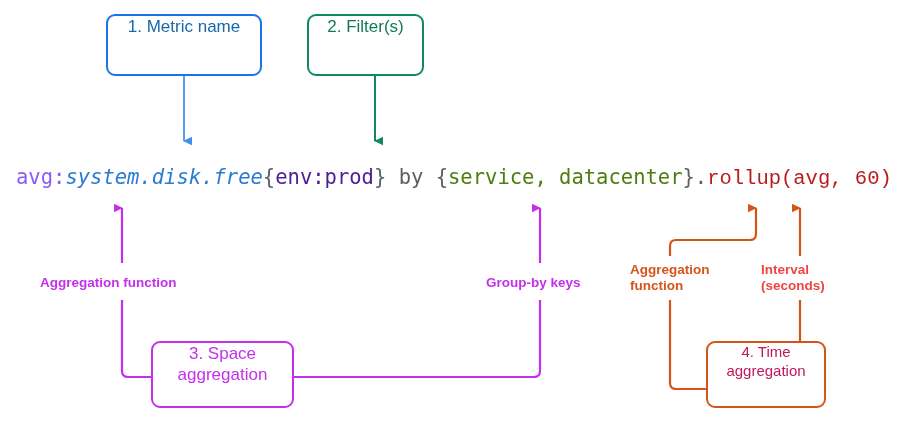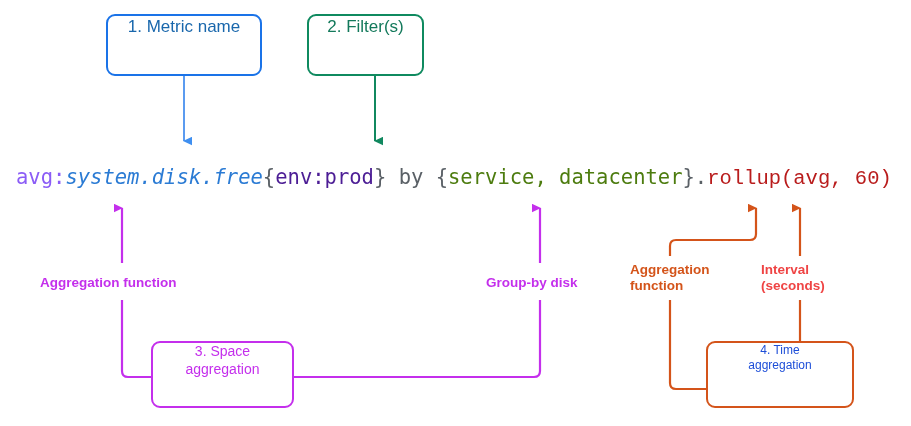--- a/index.html
+++ b/index.html
@@ -16,23 +16,23 @@
     display:flex;justify-content:center;
     text-align:center;line-height:1.25;
   }
   .node-label{display:block;white-space:pre-line;}
 
   #box-metric{left:106px;top:14px;width:156px;height:62px;
     border-color:#1a73e8;color:#1967ac;font-size:17px;}
   #box-filter{left:307px;top:14px;width:117px;height:62px;
     border-color:#0f8a5f;color:#13795b;font-size:17px;}
   #box-space{left:151px;top:341px;width:143px;height:67px;
-    border-color:#c42fec;color:#c42fec;font-size:14px;}
-  #box-time{left:706px;top:341px;width:148px;height:67px;
-    border-color:#d4541a;color:#1d4ed8;font-size:12px;}
+    border-color:#c42fec;color:#c42fec;font-size:17px;}
+  #box-time{left:706px;top:341px;width:120px;height:67px;
+    border-color:#d4541a;color:#be185d;font-size:15px;}
 
   .anno{
     position:absolute;font-weight:bold;font-size:13.5px;
     line-height:1.2;white-space:pre-line;
   }
   #anno-agg-fn{left:40px;top:275px;color:#c42fec;}
   #anno-groupby{left:486px;top:275px;color:#c42fec;}
   #anno-agg-fn2{left:630px;top:262px;color:#d4541a;}
   #anno-interval{left:761px;top:262px;color:#ef4444;}
 
@@ -94,21 +94,21 @@
 </div>
 
 <div class="node-box" id="box-filter">
   <span class="node-label">2. Filter(s)</span>
 </div>
 
 <div id="query"><span class="tok-agg">avg</span><span class="tok-agg">:</span><span class="tok-metric">system.disk.free</span><span class="tok-punct">{</span><span class="tok-filter">env:prod</span><span class="tok-punct">}</span><span class="tok-punct"> by </span><span class="tok-punct">{</span><span class="tok-key">service, datacenter</span><span class="tok-punct">}</span><span class="tok-punct">.</span><span class="tok-rollup">rollup(avg, 60)</span></div>
 
 <div class="anno" id="anno-agg-fn">Aggregation function</div>
 
-<div class="anno" id="anno-groupby">Group-by disk</div>
+<div class="anno" id="anno-groupby">Group-by keys</div>
 
 <div class="anno" id="anno-agg-fn2">Aggregation
 function</div>
 
 <div class="anno" id="anno-interval">Interval
 (seconds)</div>
 
 <div class="node-box" id="box-space">
   <span class="node-label">3. Space
 aggregation</span>

